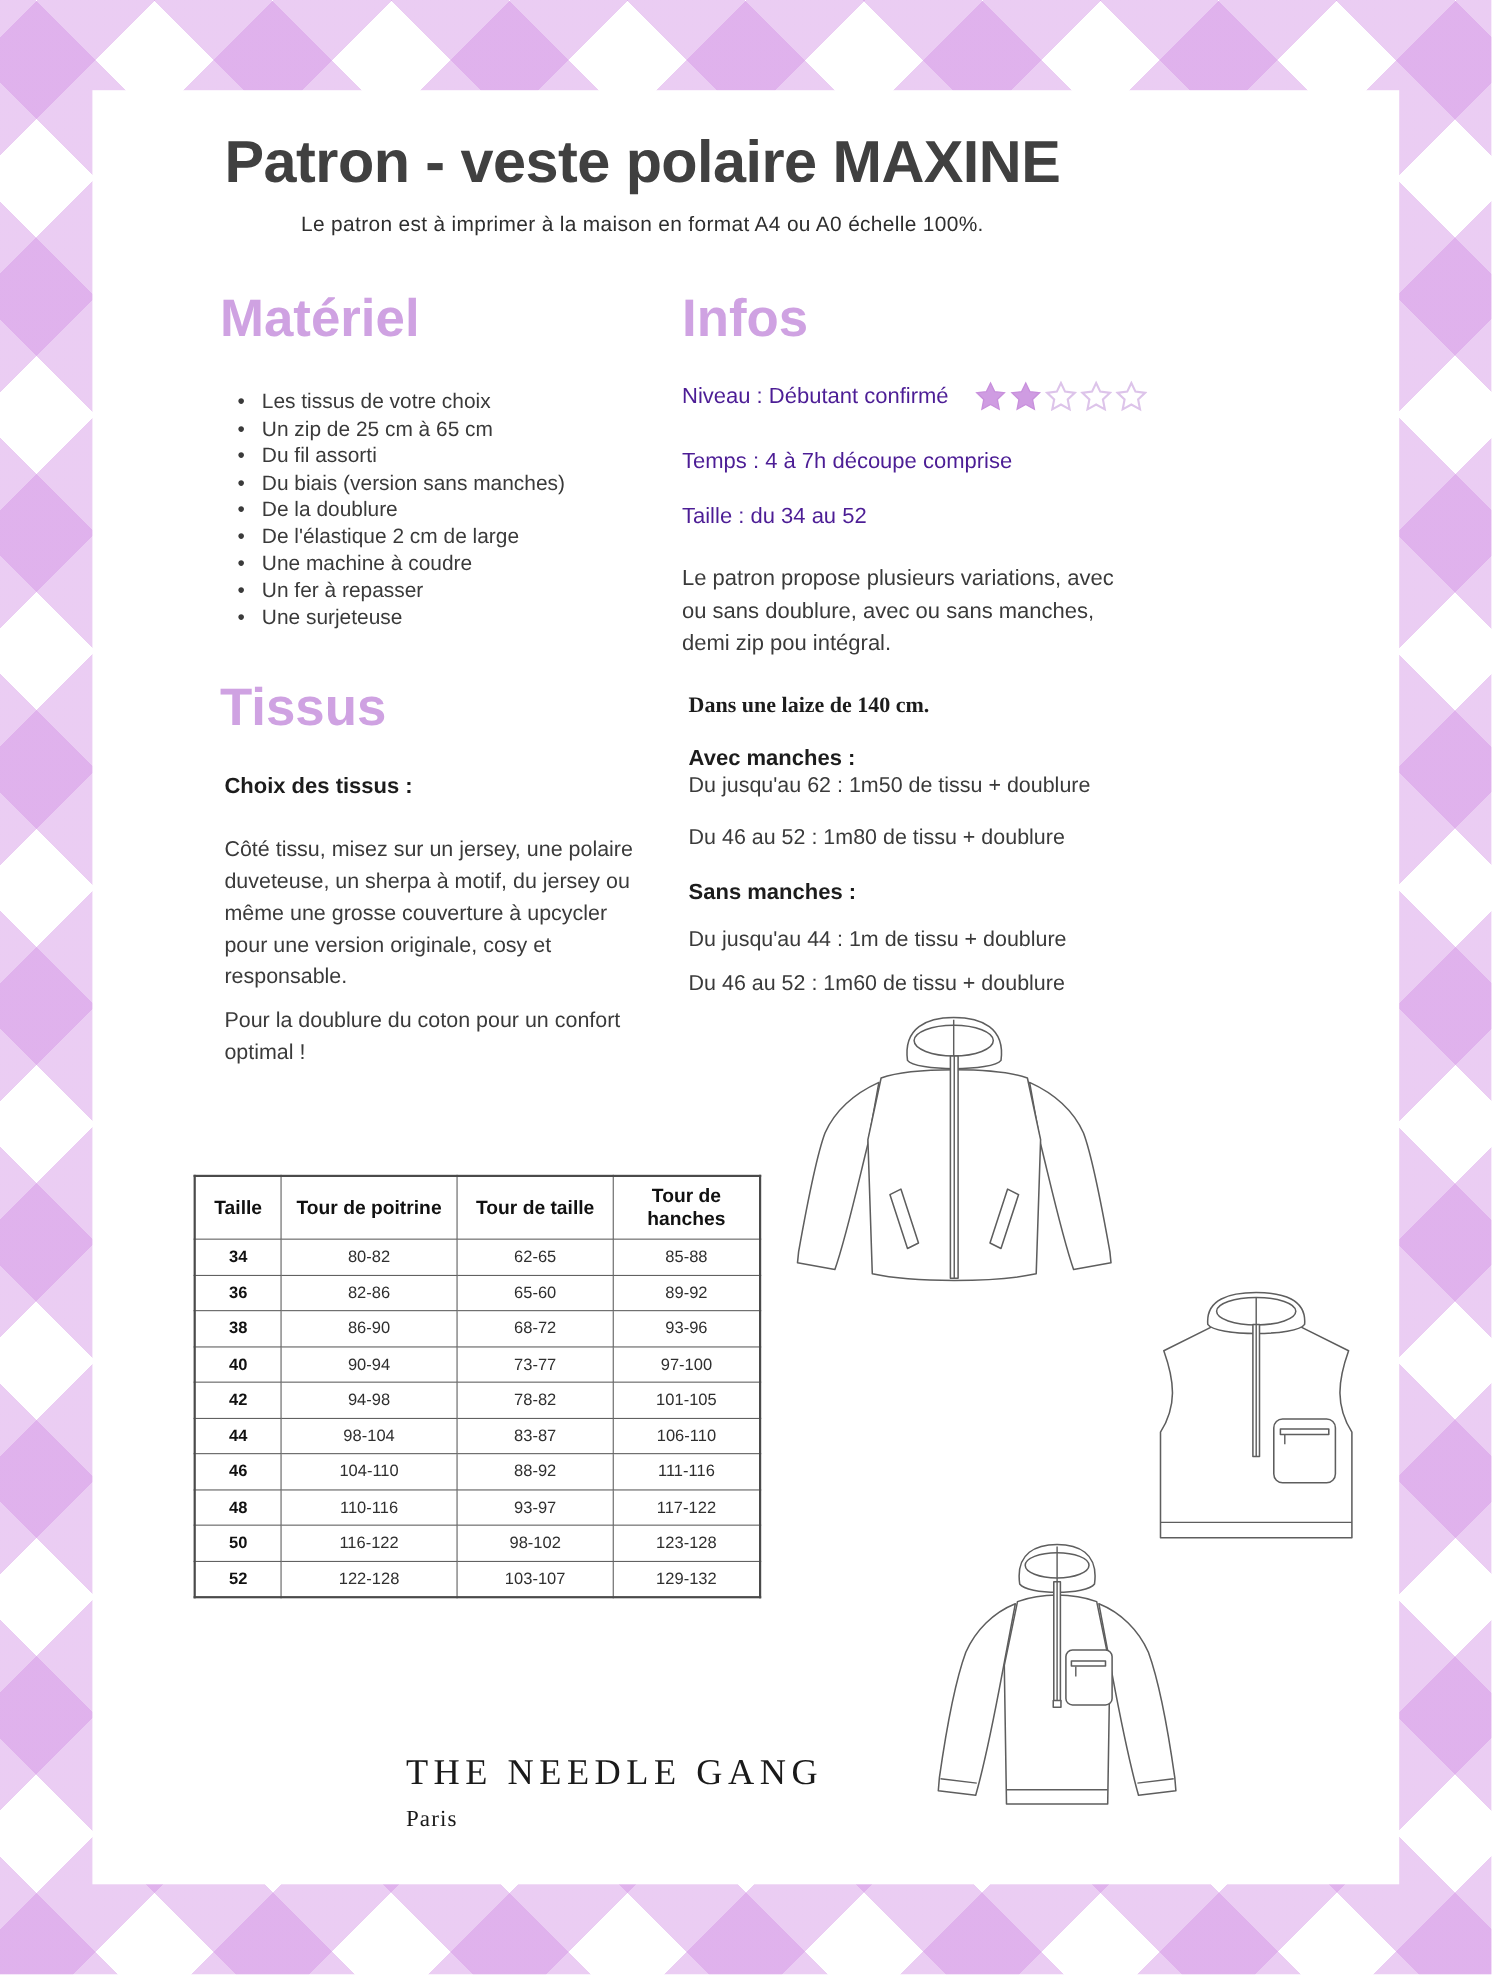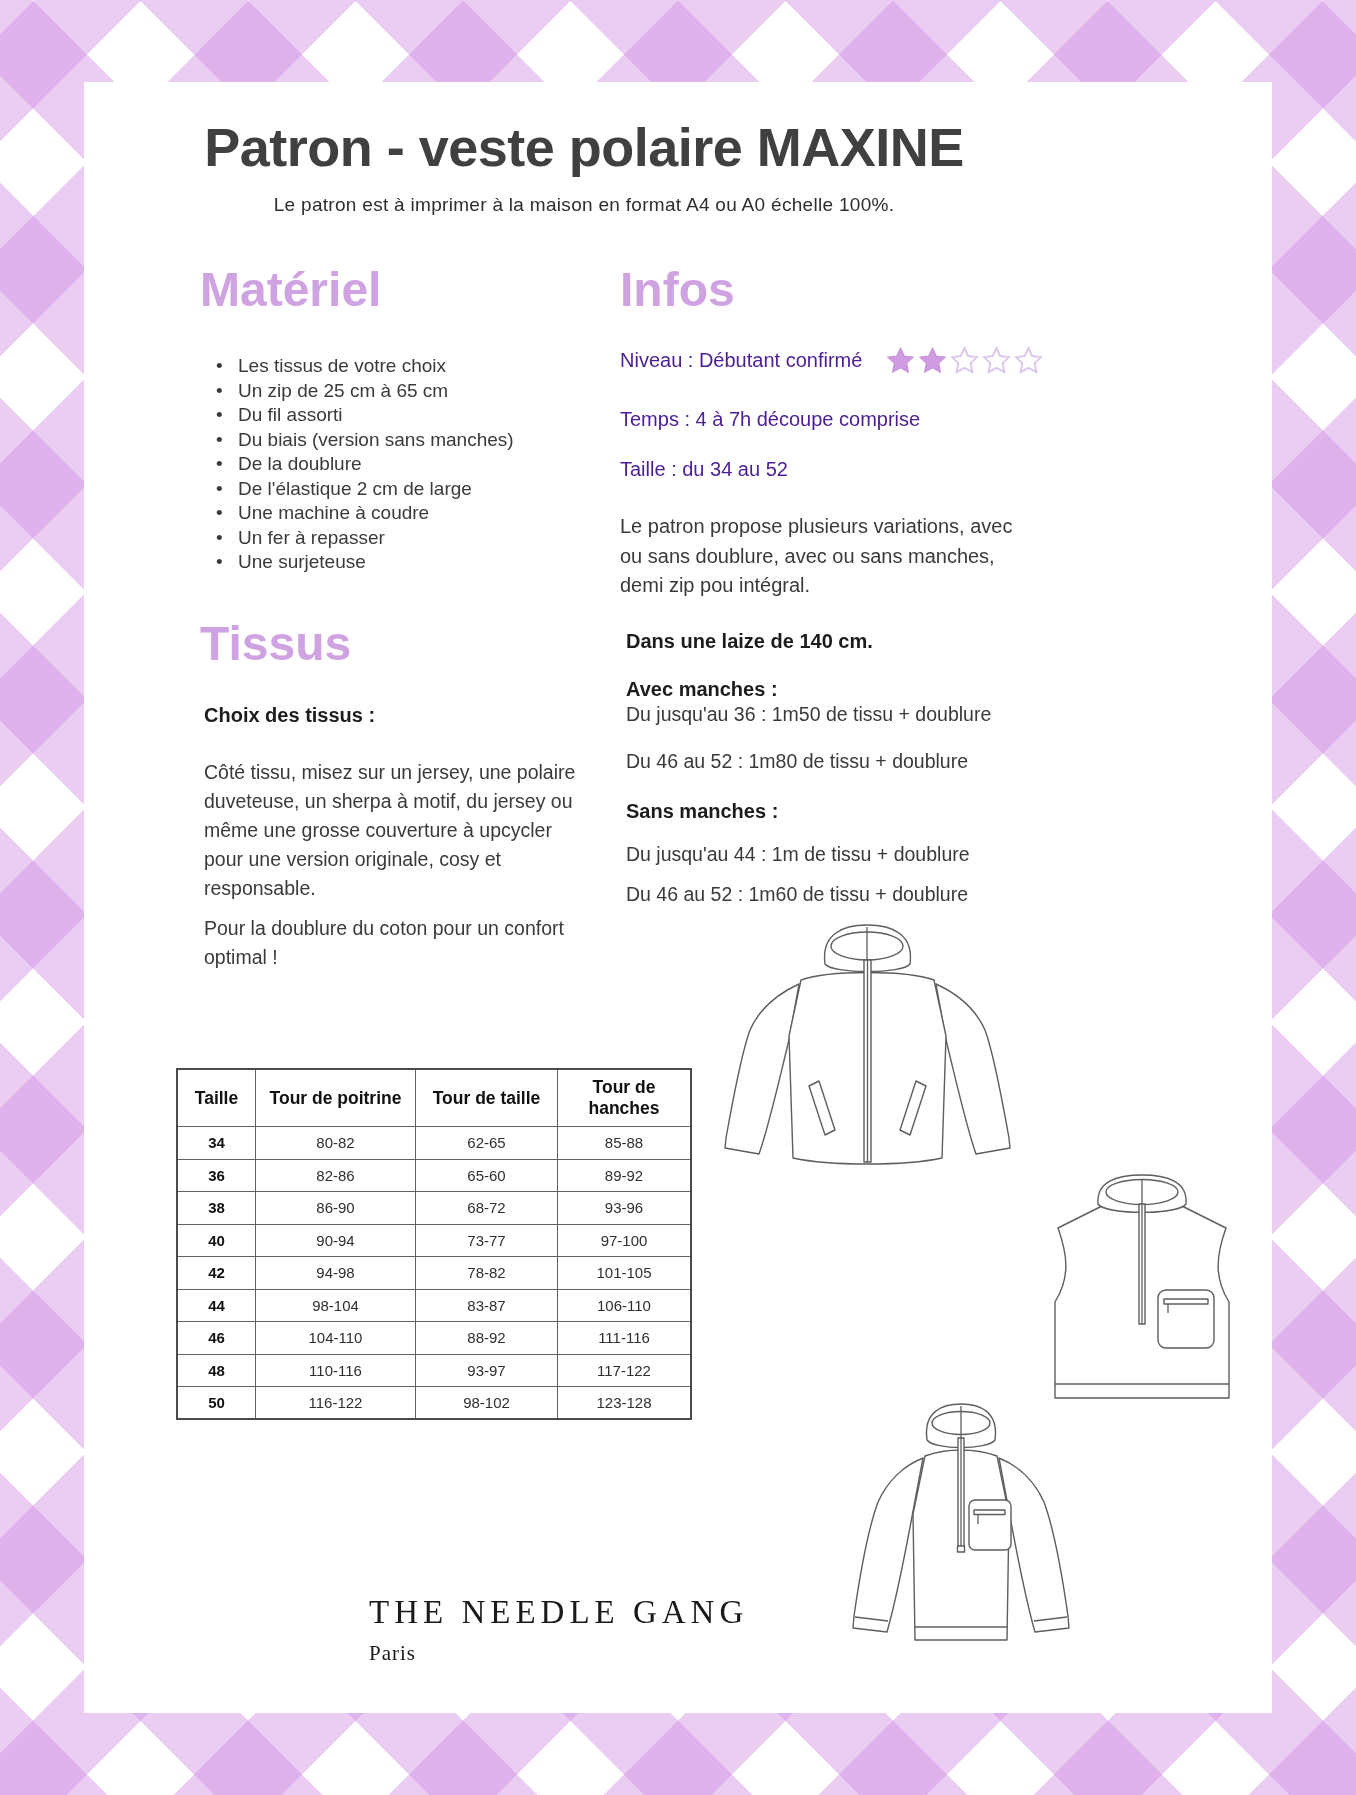--- a/index.html
+++ b/index.html
@@ -39,21 +39,21 @@
   .infos-h{left:536px;top:182px;}
   .infoline{font-size:20px;color:#4c1d95;}
   .niveau-row{left:536px;top:264px;display:flex;align-items:center;}
   .stars{display:flex;gap:3px;margin-left:24px;}
   .star{width:29px;height:29px;}
   .star.filled polygon{fill:#cf9ce2;stroke:#c890dc;stroke-width:1;}
   .star.empty polygon{fill:#ffffff;stroke:#ddc4ea;stroke-width:1.6;}
   .temps{left:536px;top:326px;}
   .taille{left:536px;top:376px;}
   .infos-desc{left:536px;top:430px;width:416px;font-size:20px;line-height:29.5px;color:#3a3a3a;}
-  .laize{left:542px;top:548px;}
+  .laize{left:542px;top:548px;font-family:Liberation Serif, serif;}
   .avec{left:542px;top:596px;}
   .la1{left:542px;top:621px;}
   .la2{left:542px;top:668px;}
   .sans{left:542px;top:718px;}
   .ls1{left:542px;top:761px;}
   .ls2{left:542px;top:801px;}
   .supply{font-size:19.5px;color:#3a3a3a;}
   .size-table{left:92px;top:986px;border-collapse:collapse;border:2px solid #4a4a4a;background:#fff;}
   .size-table th,.size-table td{
     border:1px solid #616161;text-align:center;color:#2f2f2f;font-size:15px;padding:0;
@@ -122,21 +122,21 @@
           <svg viewBox="0 0 24 24" class="star empty">
             <polygon points="12,1.8 15.1,8.3 22.4,9.2 17.1,14.2 18.5,21.6 12,18 5.5,21.6 6.9,14.2 1.6,9.2 8.9,8.3"></polygon>
           </svg>
         </span>
     </div>
     <div class="abs infoline temps">Temps : 4 à 7h découpe comprise</div>
     <div class="abs infoline taille">Taille : du 34 au 52</div>
     <div class="abs infos-desc">Le patron propose plusieurs variations, avec ou sans doublure, avec ou sans manches, demi zip pou intégral.</div>
     <div class="abs bold-label laize">Dans une laize de 140 cm.</div>
     <div class="abs bold-label avec">Avec manches :</div>
-    <div class="abs supply la1">Du jusqu'au 36 : 1m50 de tissu + doublure</div>
+    <div class="abs supply la1">Du jusqu'au 62 : 1m50 de tissu + doublure</div>
     <div class="abs supply la2">Du 46 au 52 : 1m80 de tissu + doublure</div>
     <div class="abs bold-label sans">Sans manches :</div>
     <div class="abs supply ls1">Du jusqu'au 44 : 1m de tissu + doublure</div>
     <div class="abs supply ls2">Du 46 au 52 : 1m60 de tissu + doublure</div>
 
     <table class="abs size-table">
       <thead>
         <tr>
           <th>Taille</th>
           <th class="col-poitrine">Tour de poitrine</th>
@@ -191,20 +191,26 @@
             <th>48</th>
             <td>110-116</td>
             <td>93-97</td>
             <td>117-122</td>
           </tr>
         <tr>
             <th>50</th>
             <td>116-122</td>
             <td>98-102</td>
             <td>123-128</td>
+          </tr>
+        <tr>
+            <th>52</th>
+            <td>122-128</td>
+            <td>103-107</td>
+            <td>129-132</td>
           </tr>
       </tbody>
     </table>
 
     <svg class="abs garment jacket-svg" width="345" height="262" viewBox="0 0 345 262">
       <path class="g" d="M 104,66 C 82,76 64,92 55,112 C 46,136 36,192 31,220 L 30,230 L 64,236 C 74,208 86,154 94,122 Z"></path>
       <path class="g" d="M 241,66 C 263,76 281,92 290,112 C 299,136 309,192 314,220 L 315,230 L 281,236 C 271,208 259,154 251,122 Z"></path>
       <path class="g" d="M 106,62 C 134,52 211,52 239,62 L 251,118 L 247,240 C 210,248 135,248 98,240 L 94,118 Z"></path>
       <path class="g" d="M 130,46 C 126,16 148,7 172,7 C 197,7 219,16 215,46 C 208,56 137,56 130,46 Z"></path>
       <ellipse class="g" cx="172" cy="28" rx="36" ry="14"></ellipse>

